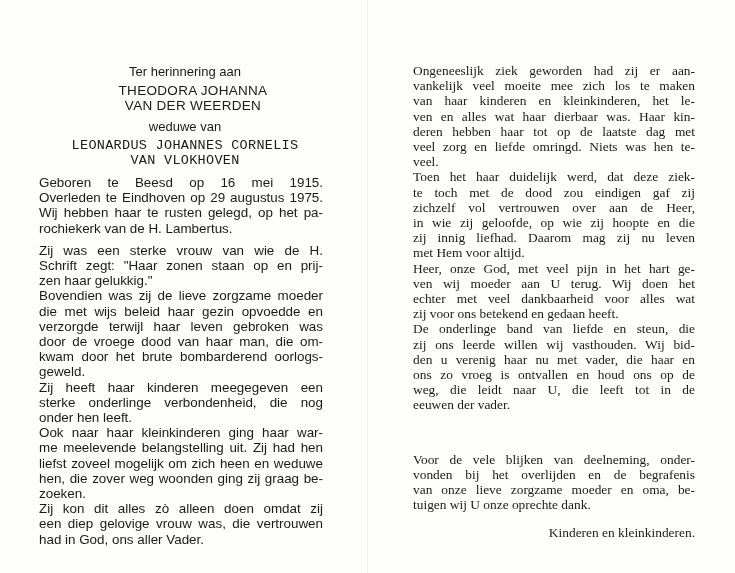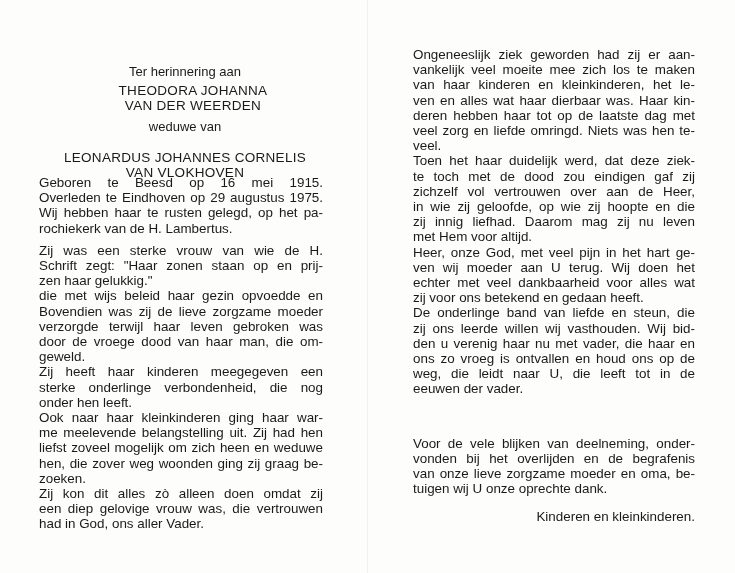--- a/index.html
+++ b/index.html
@@ -12,21 +12,21 @@
   .left { left: 0; width: 370px; }
   .right { left: 370px; width: 365px; }
   .fold {
     position: absolute; left: 367px; top: 0; width: 1px; height: 573px;
     background: #f1f1ec;
   }
   .center { text-align: center; font-size: 13px; line-height: 15px; }
   .head1 { position: absolute; left: 0; width: 370px; top: 64px; }
   .names { position: absolute; left: 8px; width: 370px; top: 83px; font-size: 13.5px; letter-spacing: 0.3px; }
   .wed { position: absolute; left: 0; width: 370px; top: 119px; }
-  .names2 { position: absolute; left: 0; width: 370px; top: 150px; font-size: 13.5px; letter-spacing: 0.3px; }
+  .names2 { position: absolute; left: 0; width: 370px; top: 138px; font-size: 13.5px; letter-spacing: 0.3px; font-family: Liberation Mono, monospace; }
   .col {
     position: absolute; font-size: 13.4px; line-height: 15.2px;
     text-align: justify; hyphens: none;
   }
   .lcol { left: 39px; width: 284px; }
   .rcol { left: 413px; width: 282px; }
   p { margin: 0; }
   .gap { margin-top: 7px; }
   .line { display: block; text-align: justify; text-align-last: justify; white-space: nowrap; }
   .line.last { text-align-last: left; }
@@ -55,24 +55,25 @@
         <span class="line">Overleden te Eindhoven op 29 augustus 1975.</span>
         <span class="line">Wij hebben haar te rusten gelegd, op het pa-</span>
         <span class="line last">rochiekerk van de H. Lambertus.</span>
       </p>
     <p class="gap">
         <span class="line">Zij was een sterke vrouw van wie de H.</span>
         <span class="line">Schrift zegt: "Haar zonen staan op en prij-</span>
         <span class="line last">zen haar gelukkig."</span>
       </p>
     <p>
+        <span class="line">Bovendien was zij de lieve zorgzame moeder</span>
         <span class="line">die met wijs beleid haar gezin opvoedde en</span>
-        <span class="line">Bovendien was zij de lieve zorgzame moeder</span>
         <span class="line">verzorgde terwijl haar leven gebroken was</span>
         <span class="line">door de vroege dood van haar man, die om-</span>
+        <span class="line">kwam door het brute bombarderend oorlogs-</span>
         <span class="line last">geweld.</span>
       </p>
     <p>
         <span class="line">Zij heeft haar kinderen meegegeven een</span>
         <span class="line">sterke onderlinge verbondenheid, die nog</span>
         <span class="line last">onder hen leeft.</span>
       </p>
     <p>
         <span class="line">Ook naar haar kleinkinderen ging haar war-</span>
         <span class="line">me meelevende belangstelling uit. Zij had hen</span>
@@ -82,21 +83,21 @@
       </p>
     <p>
         <span class="line">Zij kon dit alles zò alleen doen omdat zij</span>
         <span class="line">een diep gelovige vrouw was, die vertrouwen</span>
         <span class="line last">had in God, ons aller Vader.</span>
       </p>
   </div>
 </div>
 
 <div class="page right"></div>
-<div class="col rcol" style="top:47px;">
+<div class="col rcol" style="top:63px;font-family:Liberation Serif, serif;">
   <p>
       <span class="line">Ongeneeslijk ziek geworden had zij er aan-</span>
       <span class="line">vankelijk veel moeite mee zich los te maken</span>
       <span class="line">van haar kinderen en kleinkinderen, het le-</span>
       <span class="line">ven en alles wat haar dierbaar was. Haar kin-</span>
       <span class="line">deren hebben haar tot op de laatste dag met</span>
       <span class="line">veel zorg en liefde omringd. Niets was hen te-</span>
       <span class="line last">veel.</span>
     </p>
   <p>

